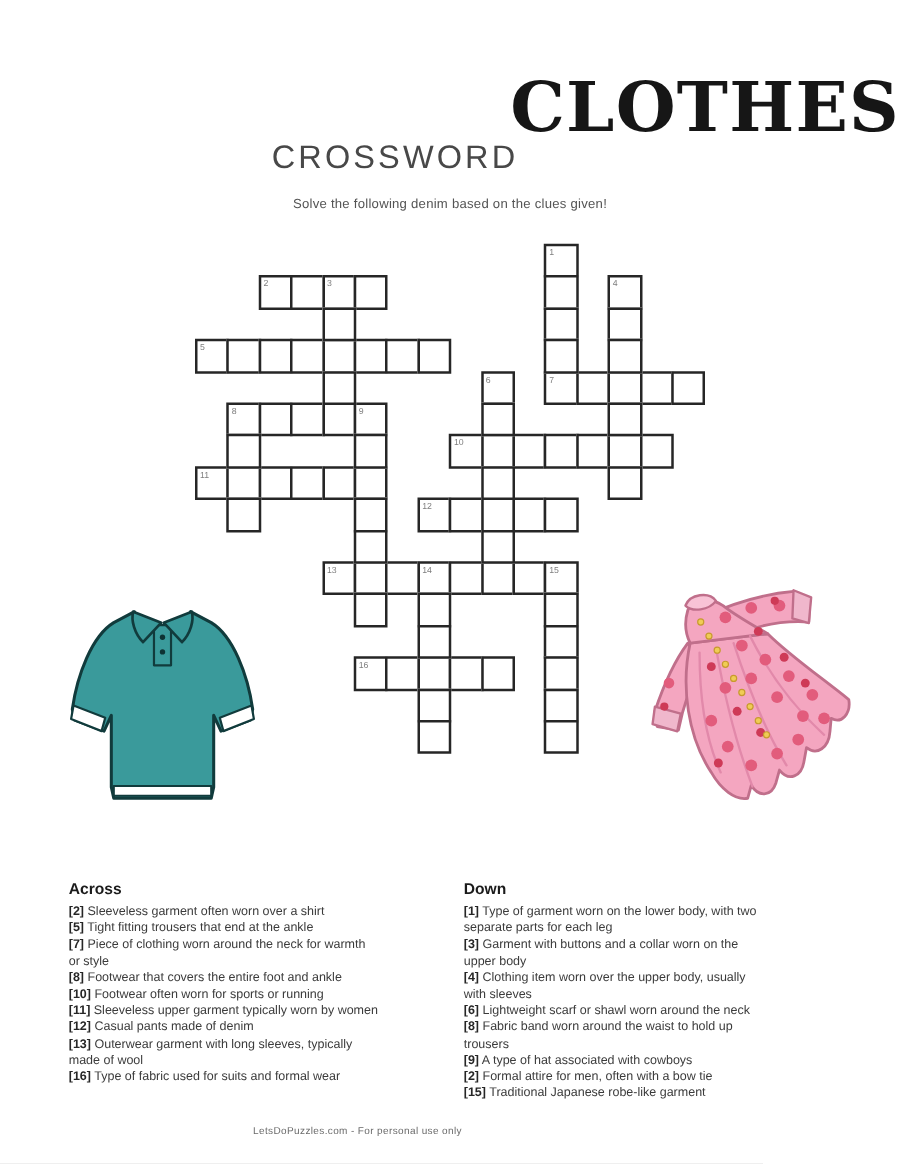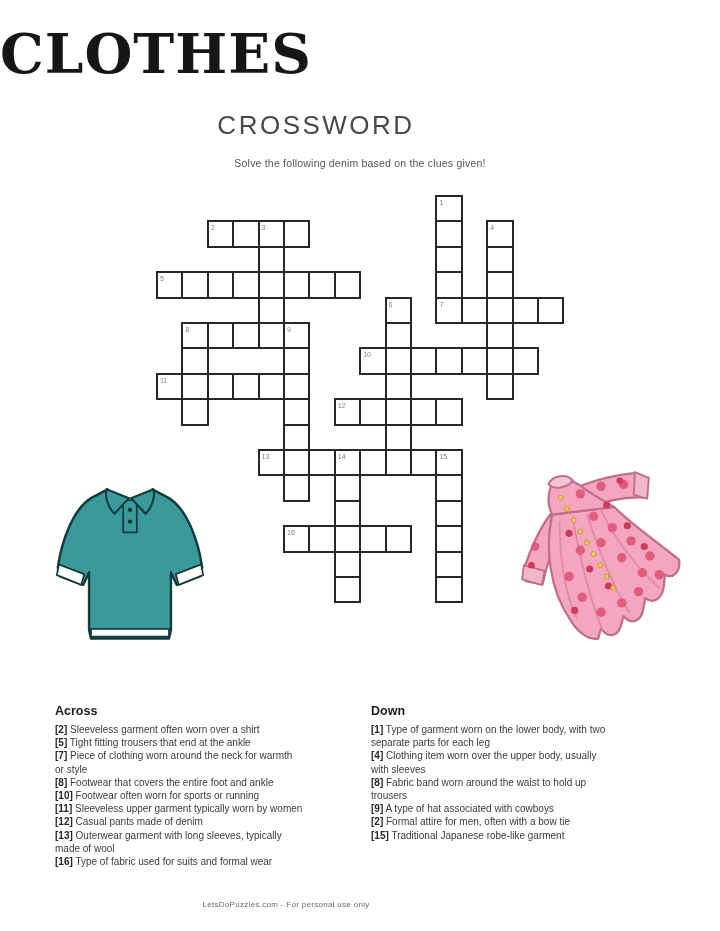--- a/index.html
+++ b/index.html
@@ -2,21 +2,21 @@
 <html><head>
 <meta charset="utf-8">
 <style>
   html,body { margin:0; padding:0; background:#d8d8d8; }
   .page {
     position:relative; width:720px; height:931px; margin:0 auto;
     background:#ffffff; overflow:hidden;
     font-family:"Liberation Sans", sans-serif;
   }
   .title {
-    position:absolute; top:24px; left:0; width:720px; text-align:left;
+    position:absolute; top:56px; left:0; width:720px; text-align:right;
     font-family:"DejaVu Serif", serif; font-weight:700; font-size:55px;
     letter-spacing:1px; color:#161616; line-height:1.1;
   }
   .subtitle {
     position:absolute; top:110px; left:0; width:632px; text-align:center;
     font-size:26px; letter-spacing:2.5px; color:#484848; font-weight:400;
   }
   .instruction {
     position:absolute; top:157px; left:0; width:720px; text-align:center;
     font-size:10.5px; color:#545454; letter-spacing:0.2px;
@@ -248,22 +248,25 @@
 made of wool</li>
         <li><span class="cnum">[16]</span> Type of fabric used for suits and formal wear</li>
       </ul>
   </section>
 
   <section class="clues clues-down">
     <h3>Down</h3>
     <ul id="down-list">
         <li><span class="cnum">[1]</span> Type of garment worn on the lower body, with two
 separate parts for each leg</li>
+        <li><span class="cnum">[3]</span> Garment with buttons and a collar worn on the
+upper body</li>
         <li><span class="cnum">[4]</span> Clothing item worn over the upper body, usually
 with sleeves</li>
+        <li><span class="cnum">[6]</span> Lightweight scarf or shawl worn around the neck</li>
         <li><span class="cnum">[8]</span> Fabric band worn around the waist to hold up
 trousers</li>
         <li><span class="cnum">[9]</span> A type of hat associated with cowboys</li>
         <li><span class="cnum">[2]</span> Formal attire for men, often with a bow tie</li>
         <li><span class="cnum">[15]</span> Traditional Japanese robe-like garment</li>
       </ul>
   </section>
 
   <div class="footer">LetsDoPuzzles.com - For personal use only</div>
 

